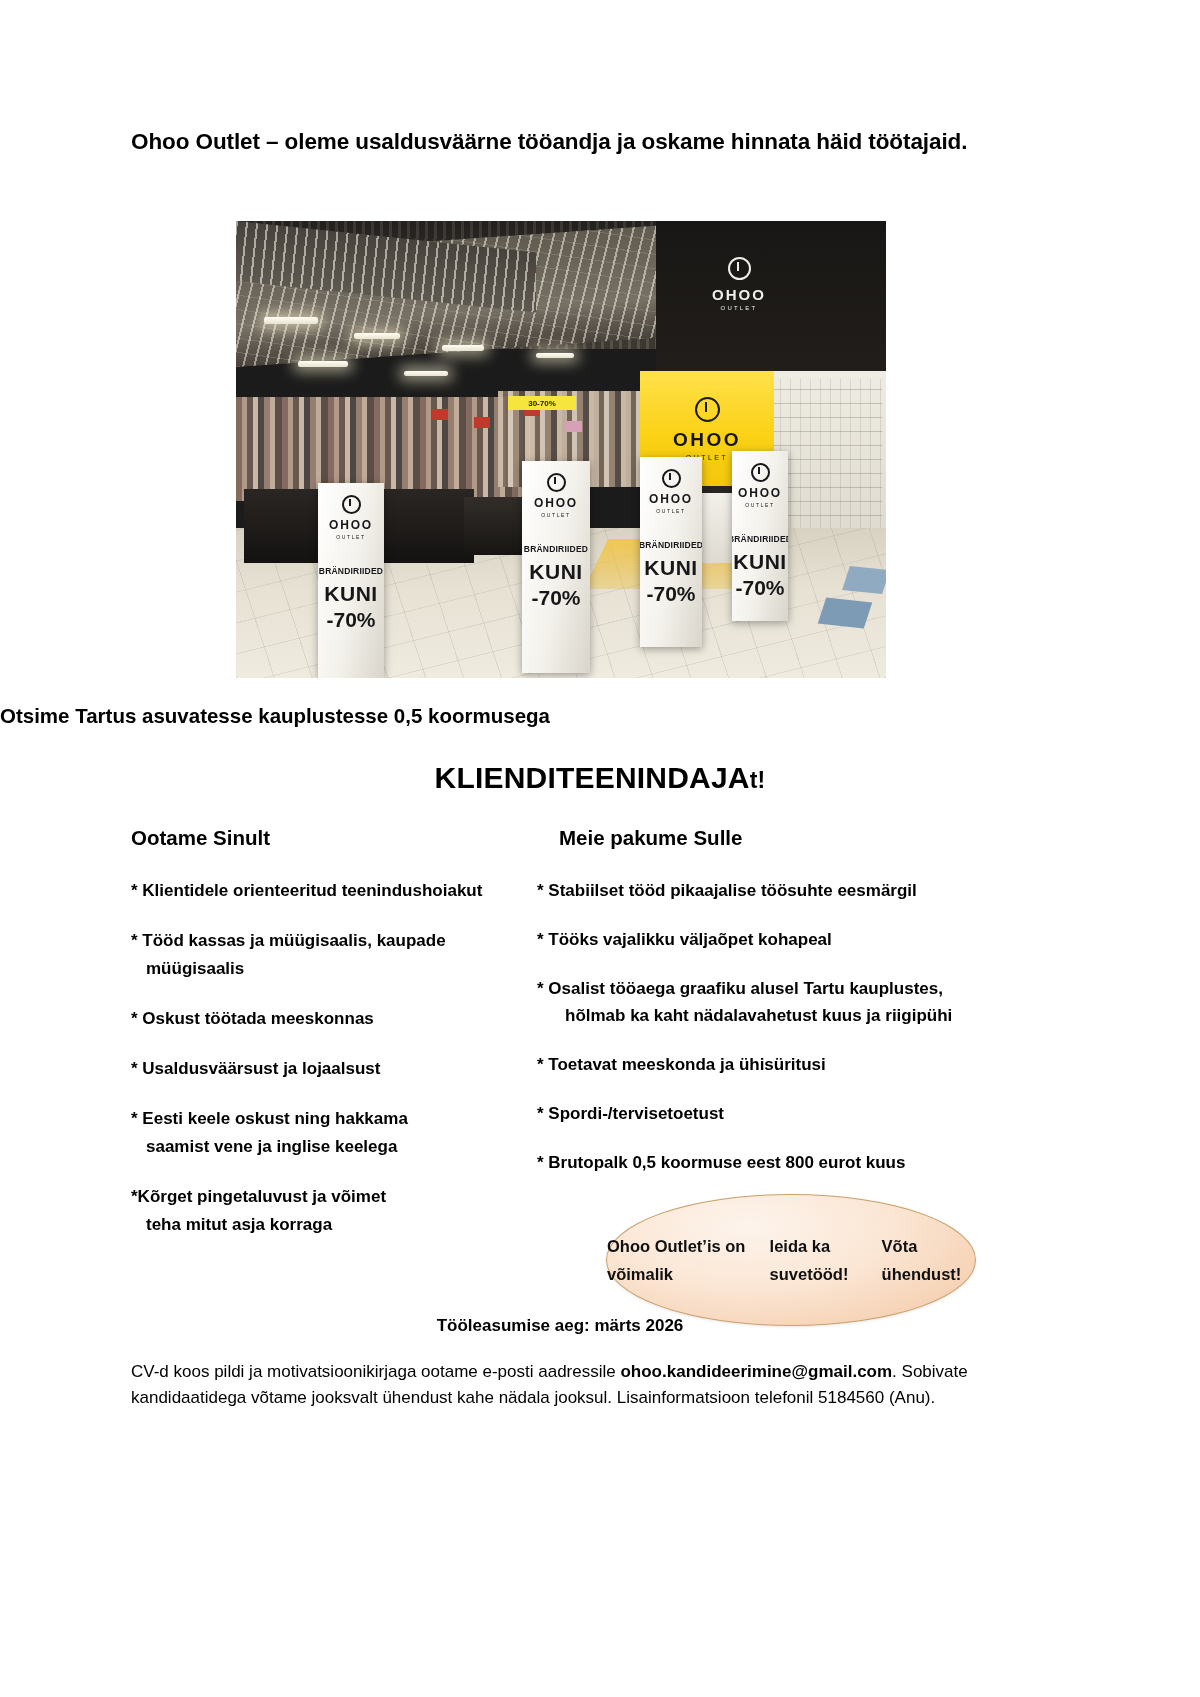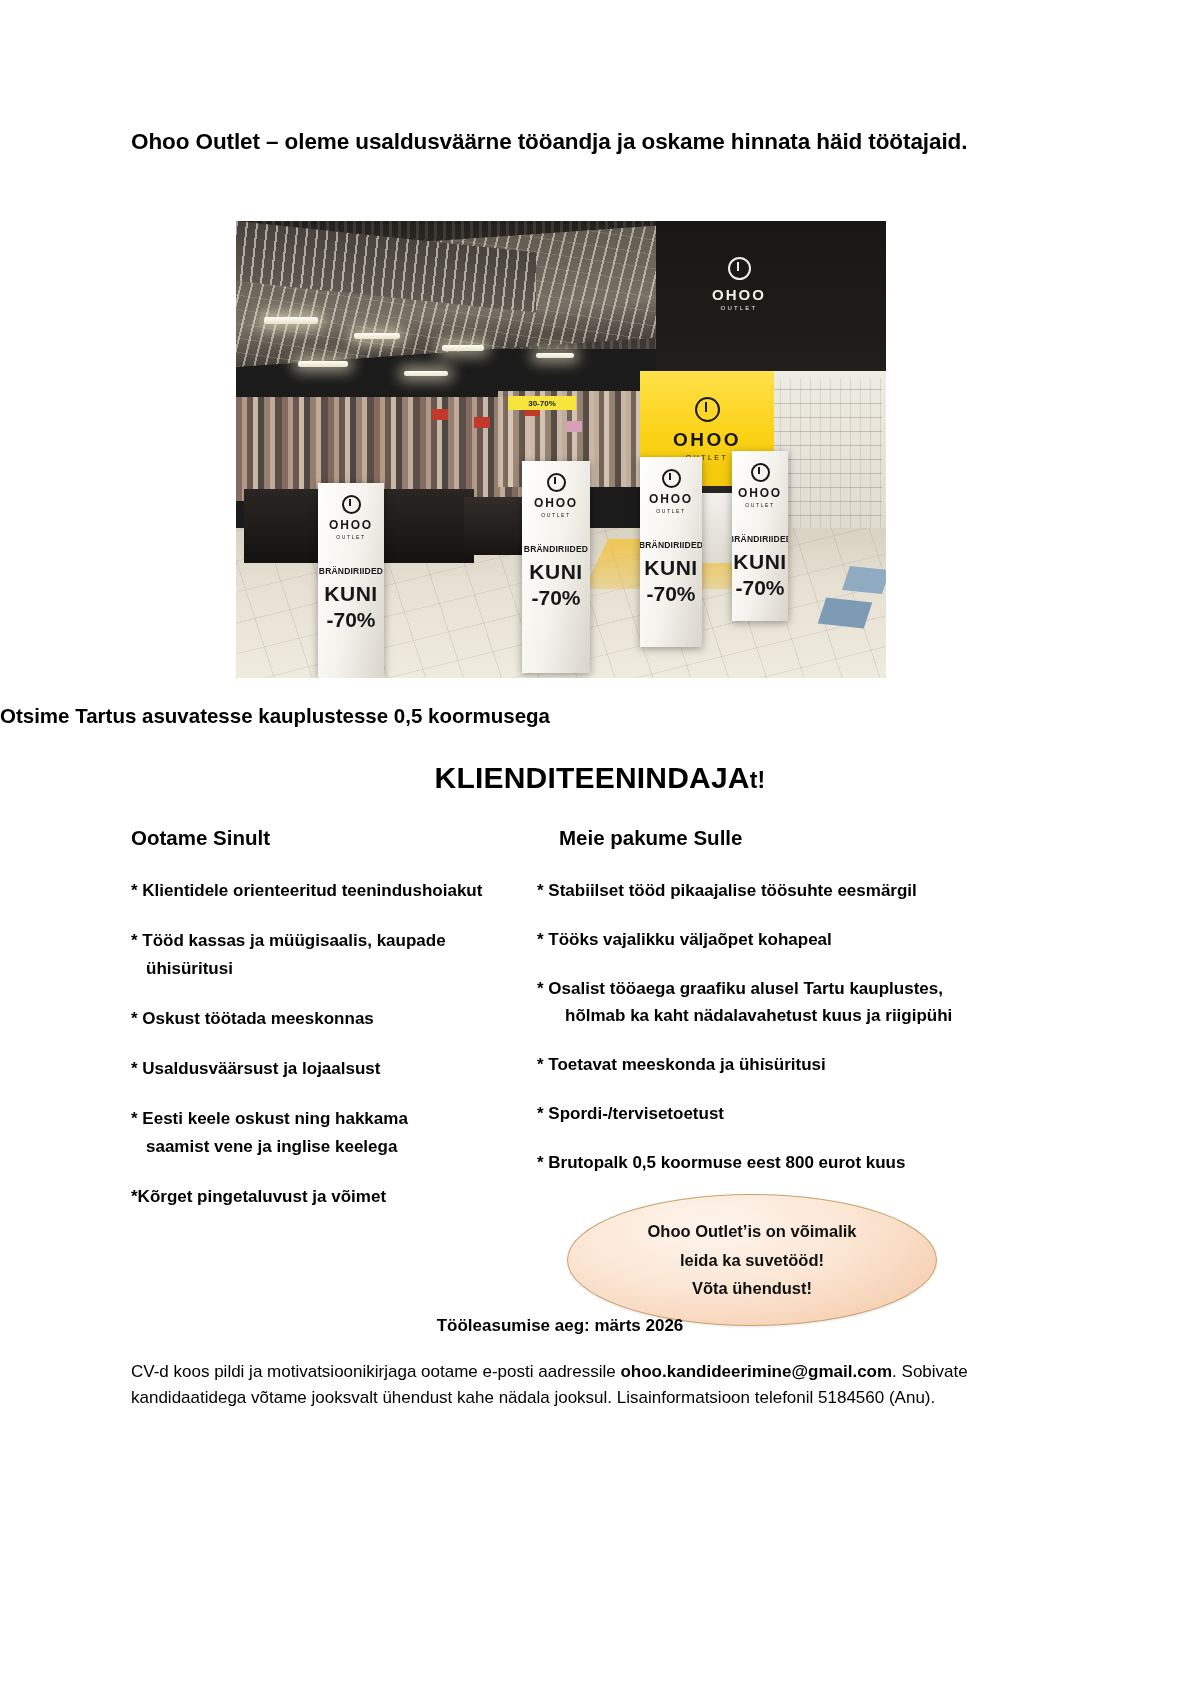--- a/index.html
+++ b/index.html
@@ -247,32 +247,31 @@
   }
   .bullet.cont2 {
     margin-top: -22px;
     padding-left: 28px;
   }
   .col-right .bullet { margin-bottom: 26px; }
 
   
   .oval {
     position: absolute;
-    left: 567px;
+    left: 606px;
     top: 1178px;
     width: 370px;
     height: 132px;
     border-radius: 50%;
     border: 1.2px solid #c8a06a;
     background: radial-gradient(ellipse at 38% 24%, #fdf4ec 0%, #fbe6d4 45%, #f6d3b6 78%, #f2c6a3 100%);
     box-shadow: 0 1px 3px rgba(0,0,0,0.10);
     display: flex;
-    flex-direction: column;
     align-items: center;
-    justify-content: center;
+    justify-content: space-between;
     box-sizing: border-box;
   }
   .oval div {
     font-size: 16.5px;
     font-weight: bold;
     line-height: 1.72;
     color: #101010;
   }
 
   
@@ -388,26 +387,27 @@
     </div>
   </div>
 
   <div class="subtitle">Otsime Tartus asuvatesse kauplustesse 0,5 koormusega</div>
   <div class="bigtitle"><span>KLIENDITEENINDAJA</span><span class="small">t!</span></div>
 
   <div class="col-left">
     <div class="col-head">Ootame Sinult</div>
     <div class="bullet">* Klientidele orienteeritud teenindushoiakut</div>
     <div class="bullet">* Tööd kassas ja müügisaalis, kaupade</div>
-    <div class="bullet cont">ühisüritusi</div>
+    <div class="bullet cont">müügisaalis</div>
     <div class="bullet">* Oskust töötada meeskonnas</div>
     <div class="bullet">* Usaldusväärsust ja lojaalsust</div>
     <div class="bullet">* Eesti keele oskust ning hakkama</div>
     <div class="bullet cont">saamist vene ja inglise keelega</div>
     <div class="bullet">*Kõrget pingetaluvust ja võimet</div>
+    <div class="bullet cont">teha mitut asja korraga</div>
   </div>
 
   <div class="col-right">
     <div class="col-head center">Meie pakume Sulle</div>
     <div class="bullet">* Stabiilset tööd pikaajalise töösuhte eesmärgil</div>
     <div class="bullet">* Tööks vajalikku väljaõpet kohapeal</div>
     <div class="bullet">*  Osalist tööaega  graafiku alusel Tartu kauplustes,</div>
     <div class="bullet cont2">hõlmab ka kaht nädalavahetust kuus ja riigipühi</div>
     <div class="bullet">* Toetavat meeskonda ja ühisüritusi</div>
     <div class="bullet">* Spordi-/tervisetoetust</div>

